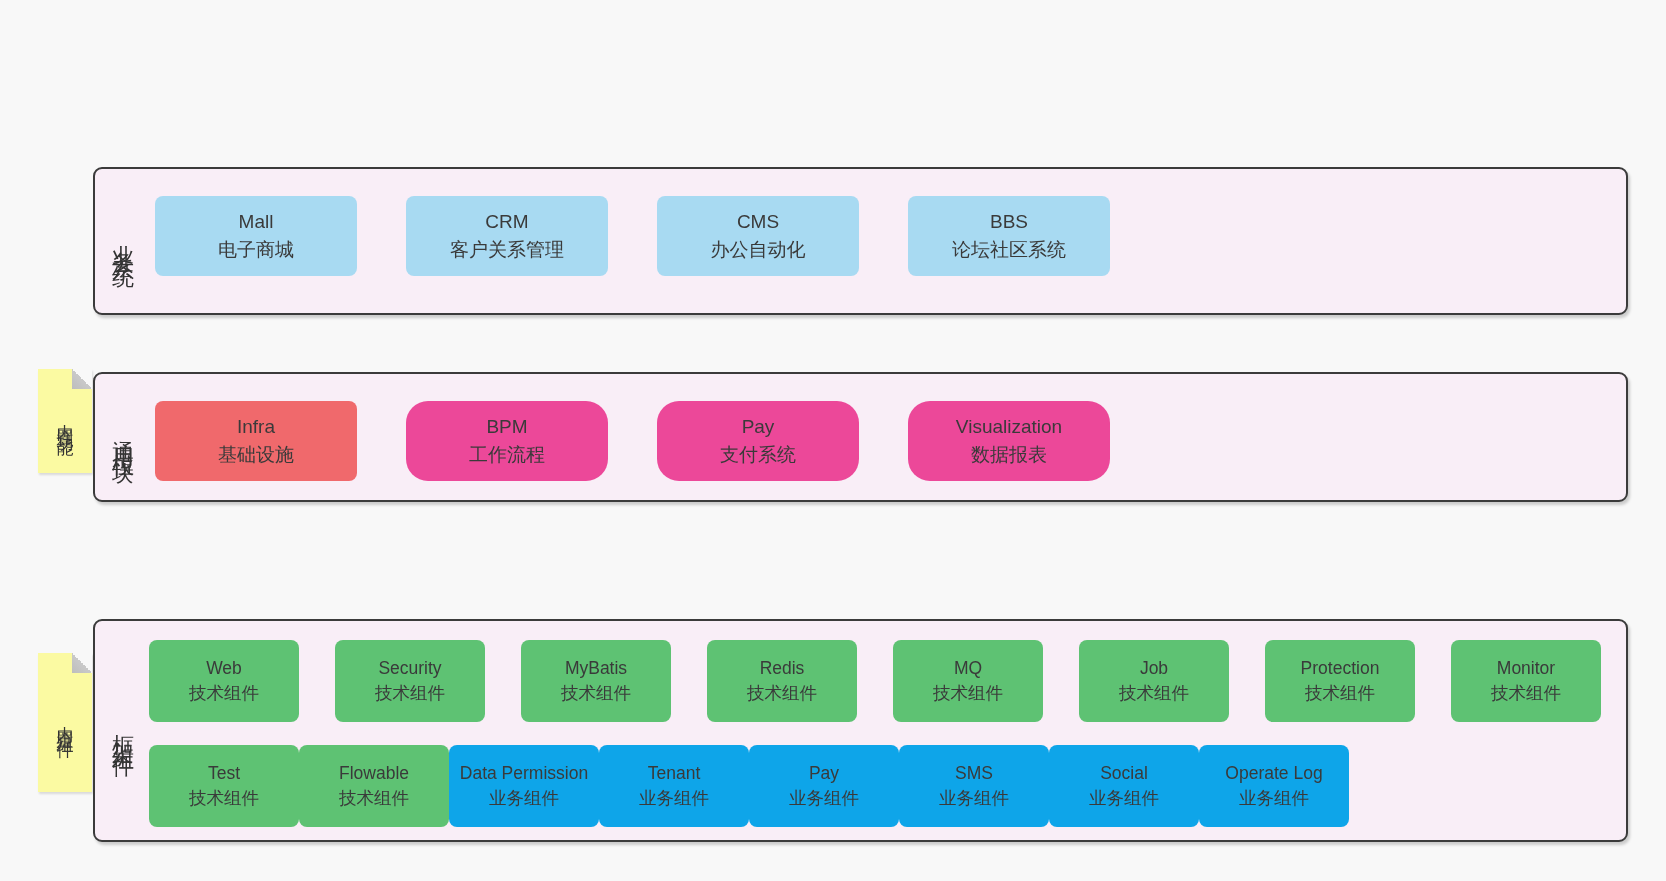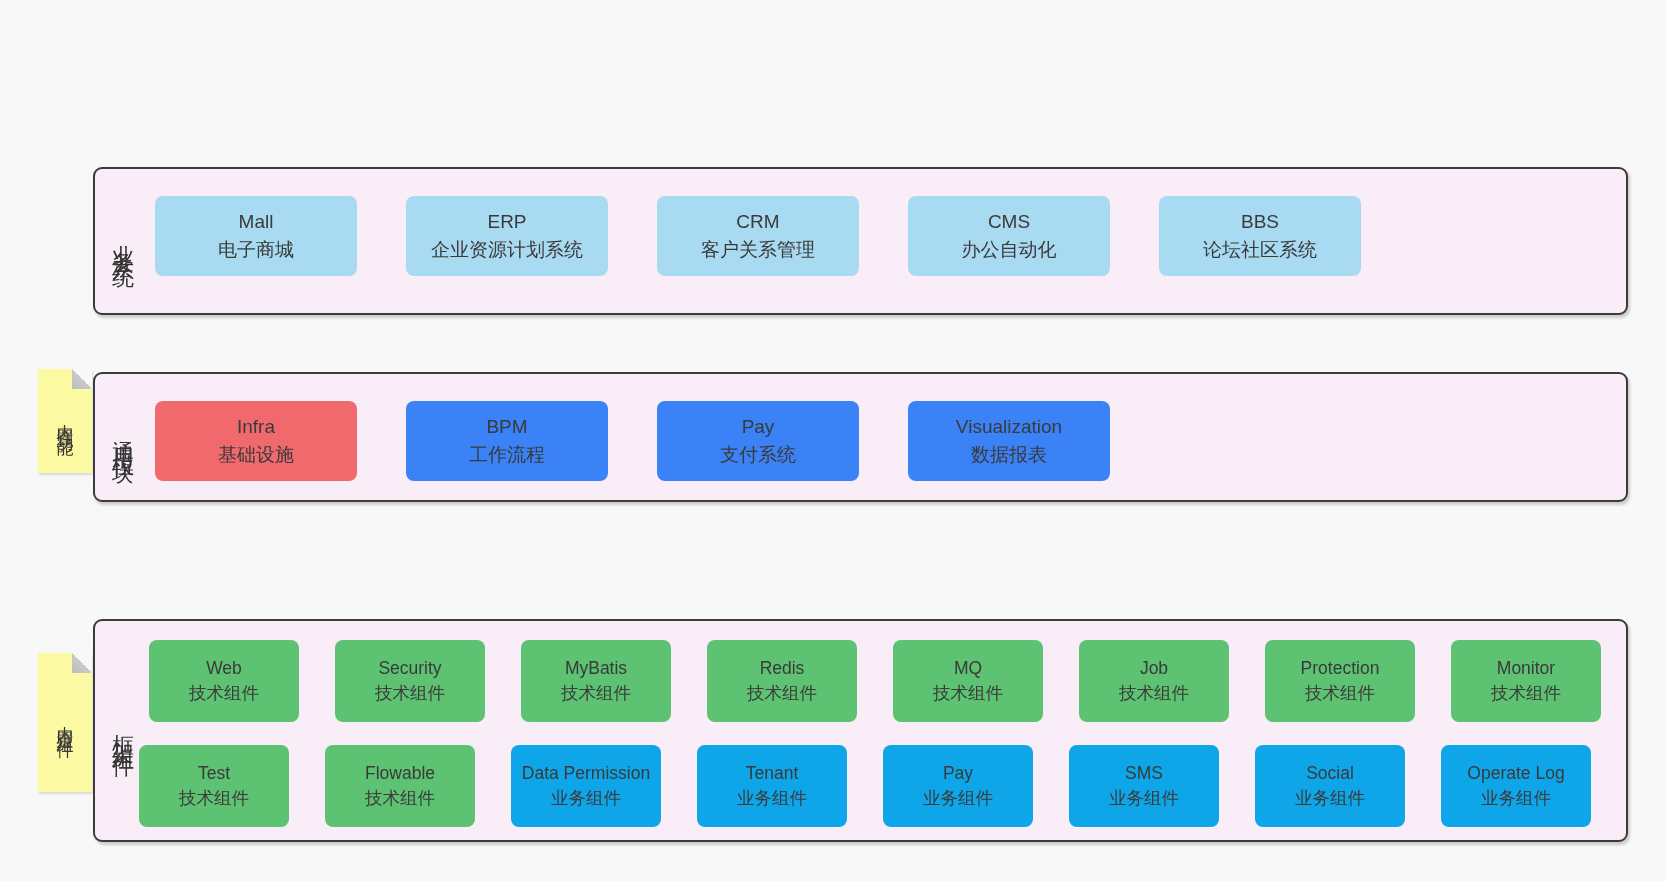--- a/index.html
+++ b/index.html
@@ -23,31 +23,31 @@
   .layer-label {
     position:absolute; left:13px; top:50%; transform:translateY(-50%);
     writing-mode:vertical-rl; text-orientation:upright;
     font-size:22px; letter-spacing:7px; color:#333; white-space:nowrap;
   }
   
   .box-row { position:absolute; display:flex; }
   .row-6 { left:60px; top:27px; gap:49px; }
   .row-6 .box { width:202px; height:80px; font-size:19px; }
   .row-8a { left:54px; top:19px;  gap:36px; }
-  .row-8b { left:44px; top:124px; gap:36px; }
+  .row-8b { left:54px; top:124px; }
   .row-8a .box, .row-8b .box { width:150px; height:82px; font-size:17.5px; }
 
   .box {
     border-radius:8px; display:flex; flex-direction:column;
     align-items:center; justify-content:center; text-align:center;
     line-height:1.45; color:#3a3a3a;
   }
   .v-blue   { background:#a8daf2; }
   .v-red    { background:#f0696c; }
-  .v-pink   { background:#3b82f6; }
+  .v-pink   { background:#ec4899;border-radius:22px; }
   .v-green  { background:#5ec273; }
   .v-lgreen { background:#0ea5e9; }
 
   
   .sticky {
     position:absolute; width:54px; background:#fbfaa2;
     display:flex; align-items:center; justify-content:center;
     box-shadow:1px 2px 2px rgba(0,0,0,0.12);
   }
   .sticky::after {
@@ -85,24 +85,20 @@
   </div>
 
   <div class="layer" id="layer-business">
     <div class="layer-label">业务系统</div>
     <div class="box-row row-6">
       <div class="box v-blue">
         <span>Mall</span>
         <span>电子商城</span>
       </div>
       <div class="box v-blue">
-        <span>ERP</span>
-        <span>企业资源计划系统</span>
-      </div>
-      <div class="box v-blue">
         <span>CRM</span>
         <span>客户关系管理</span>
       </div>
       <div class="box v-blue">
         <span>CMS</span>
         <span>办公自动化</span>
       </div>
       <div class="box v-blue">
         <span>BBS</span>
         <span>论坛社区系统</span>

